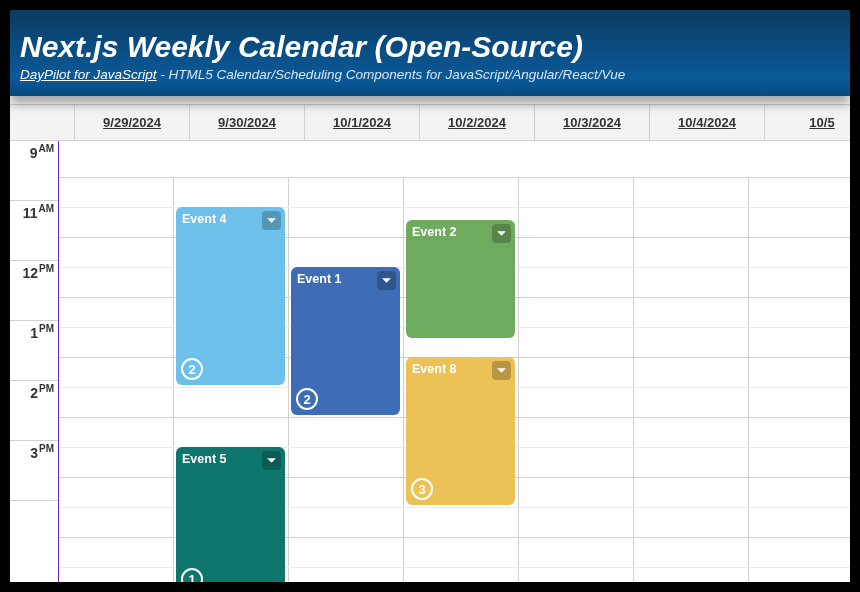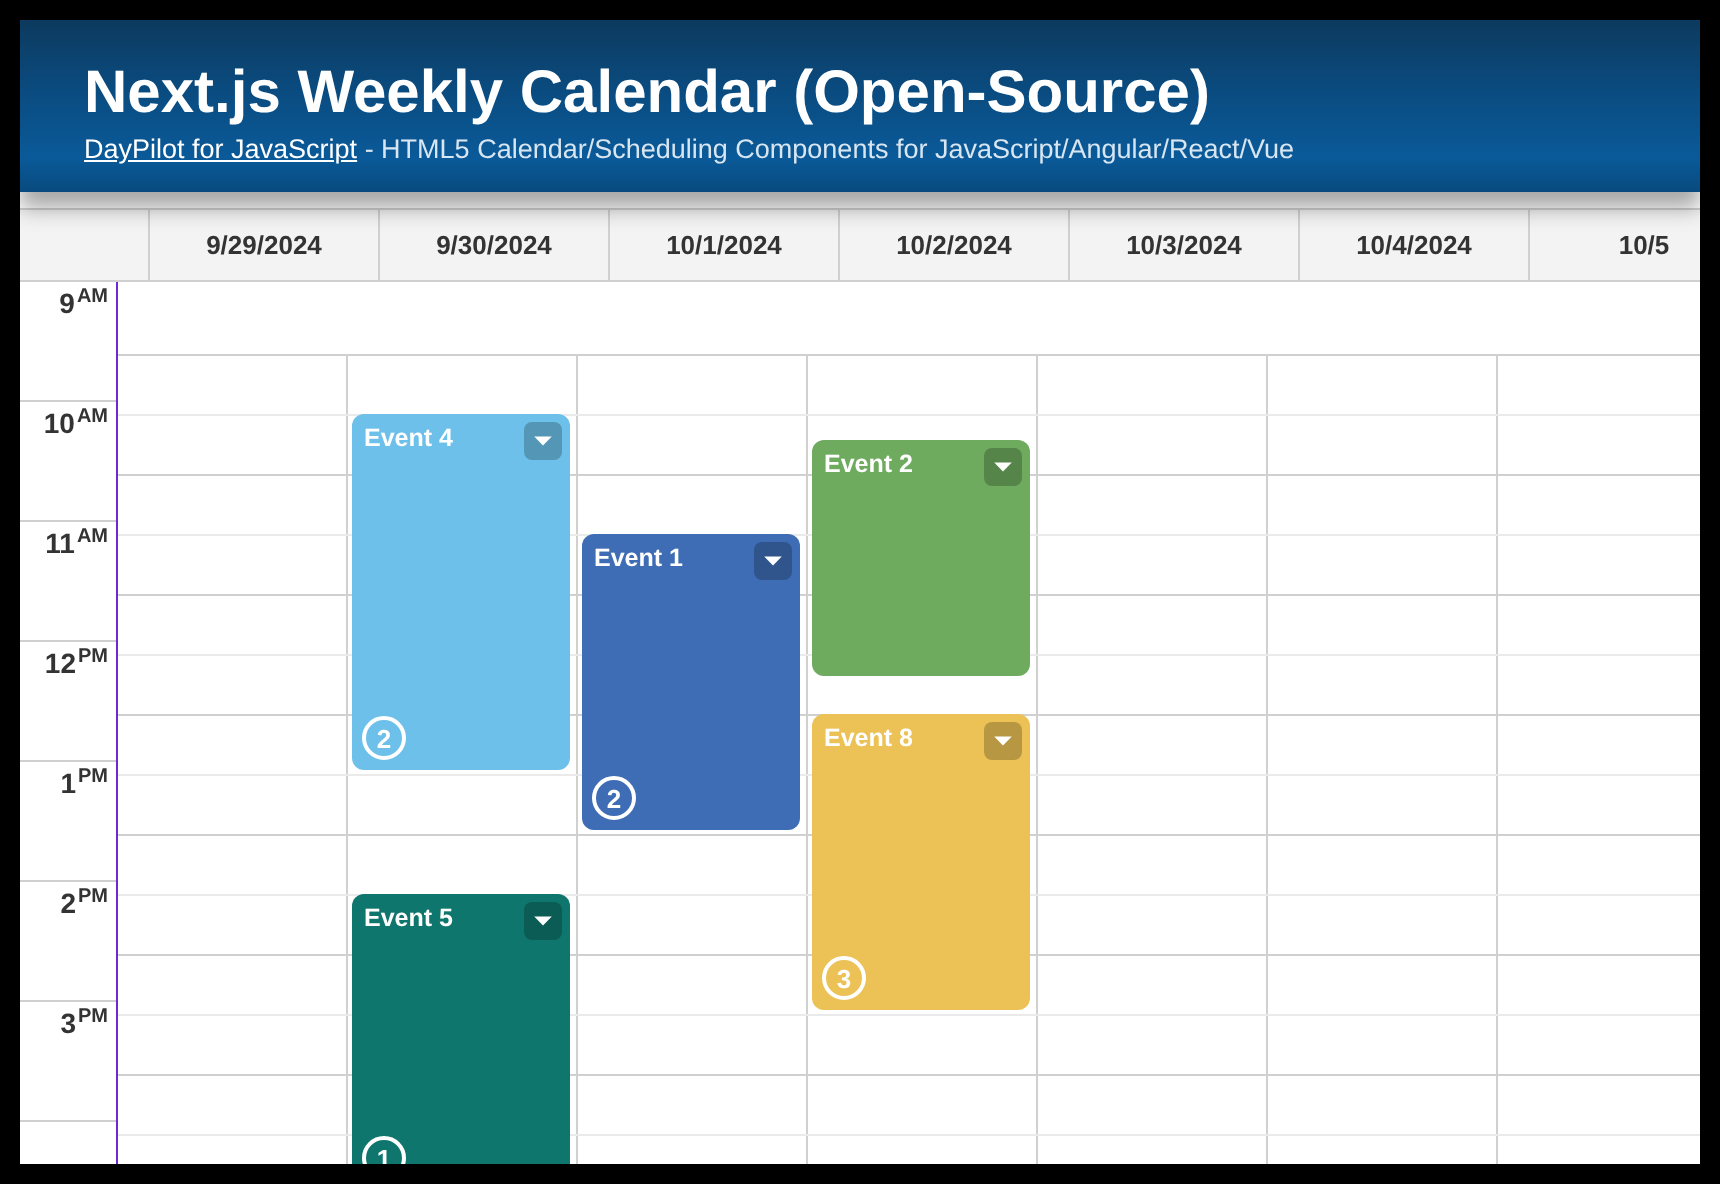--- a/index.html
+++ b/index.html
@@ -10,25 +10,26 @@
     }
     .frame {
       background: #fff;
       width: 840px;
       height: 572px;
       overflow: hidden;
       position: relative;
     }
     .header {
       background: linear-gradient(to bottom, #0d3a5e 0%, #0a4b7f 40%, #0a5a99 80%, #084a7e 100%);
-      padding: 20px 32px 14px;
+      padding: 20px 10px 14px;
       color: #fff;
       box-shadow: 0 8px 10px rgba(0,0,0,0.35);
       position: relative;
       z-index: 10;
+      font-style: italic;
     }
     .header h1 {
       font-size: 30px;
       font-weight: bold;
       margin-bottom: 3px;
     }
     .header .sub {
       font-size: 13.5px;
       color: #d8e6f2;
     }
@@ -57,20 +58,21 @@
       width: 115px;
       flex-shrink: 0;
       border-right: 1px solid #d0d0d0;
       display: flex;
       align-items: center;
       justify-content: center;
       font-size: 13px;
       font-weight: 600;
       color: #333;
       background: #f3f3f3;
+      text-decoration: underline;
     }
     .body-row {
       display: flex;
       position: relative;
     }
     .time-ruler {
       width: 49px;
       flex-shrink: 0;
       border-right: 1px solid #6d28d9;
     }
@@ -174,23 +176,20 @@
         <div class="date-cell">10/2/2024</div>
         <div class="date-cell">10/3/2024</div>
         <div class="date-cell">10/4/2024</div>
         <div class="date-cell">10/5</div>
       </div>
     <div class="body-row">
       <div class="time-ruler">
 
       <div class="hour-row">
             <div class="hour-label">9<span class="hour-ampm">AM</span></div>
-          </div>
-          <div class="hour-row">
-            <div class="hour-label">10<span class="hour-ampm">AM</span></div>
           </div>
           <div class="hour-row">
             <div class="hour-label">11<span class="hour-ampm">AM</span></div>
           </div>
           <div class="hour-row">
             <div class="hour-label">12<span class="hour-ampm">PM</span></div>
           </div>
           <div class="hour-row">
             <div class="hour-label">1<span class="hour-ampm">PM</span></div>
           </div>

